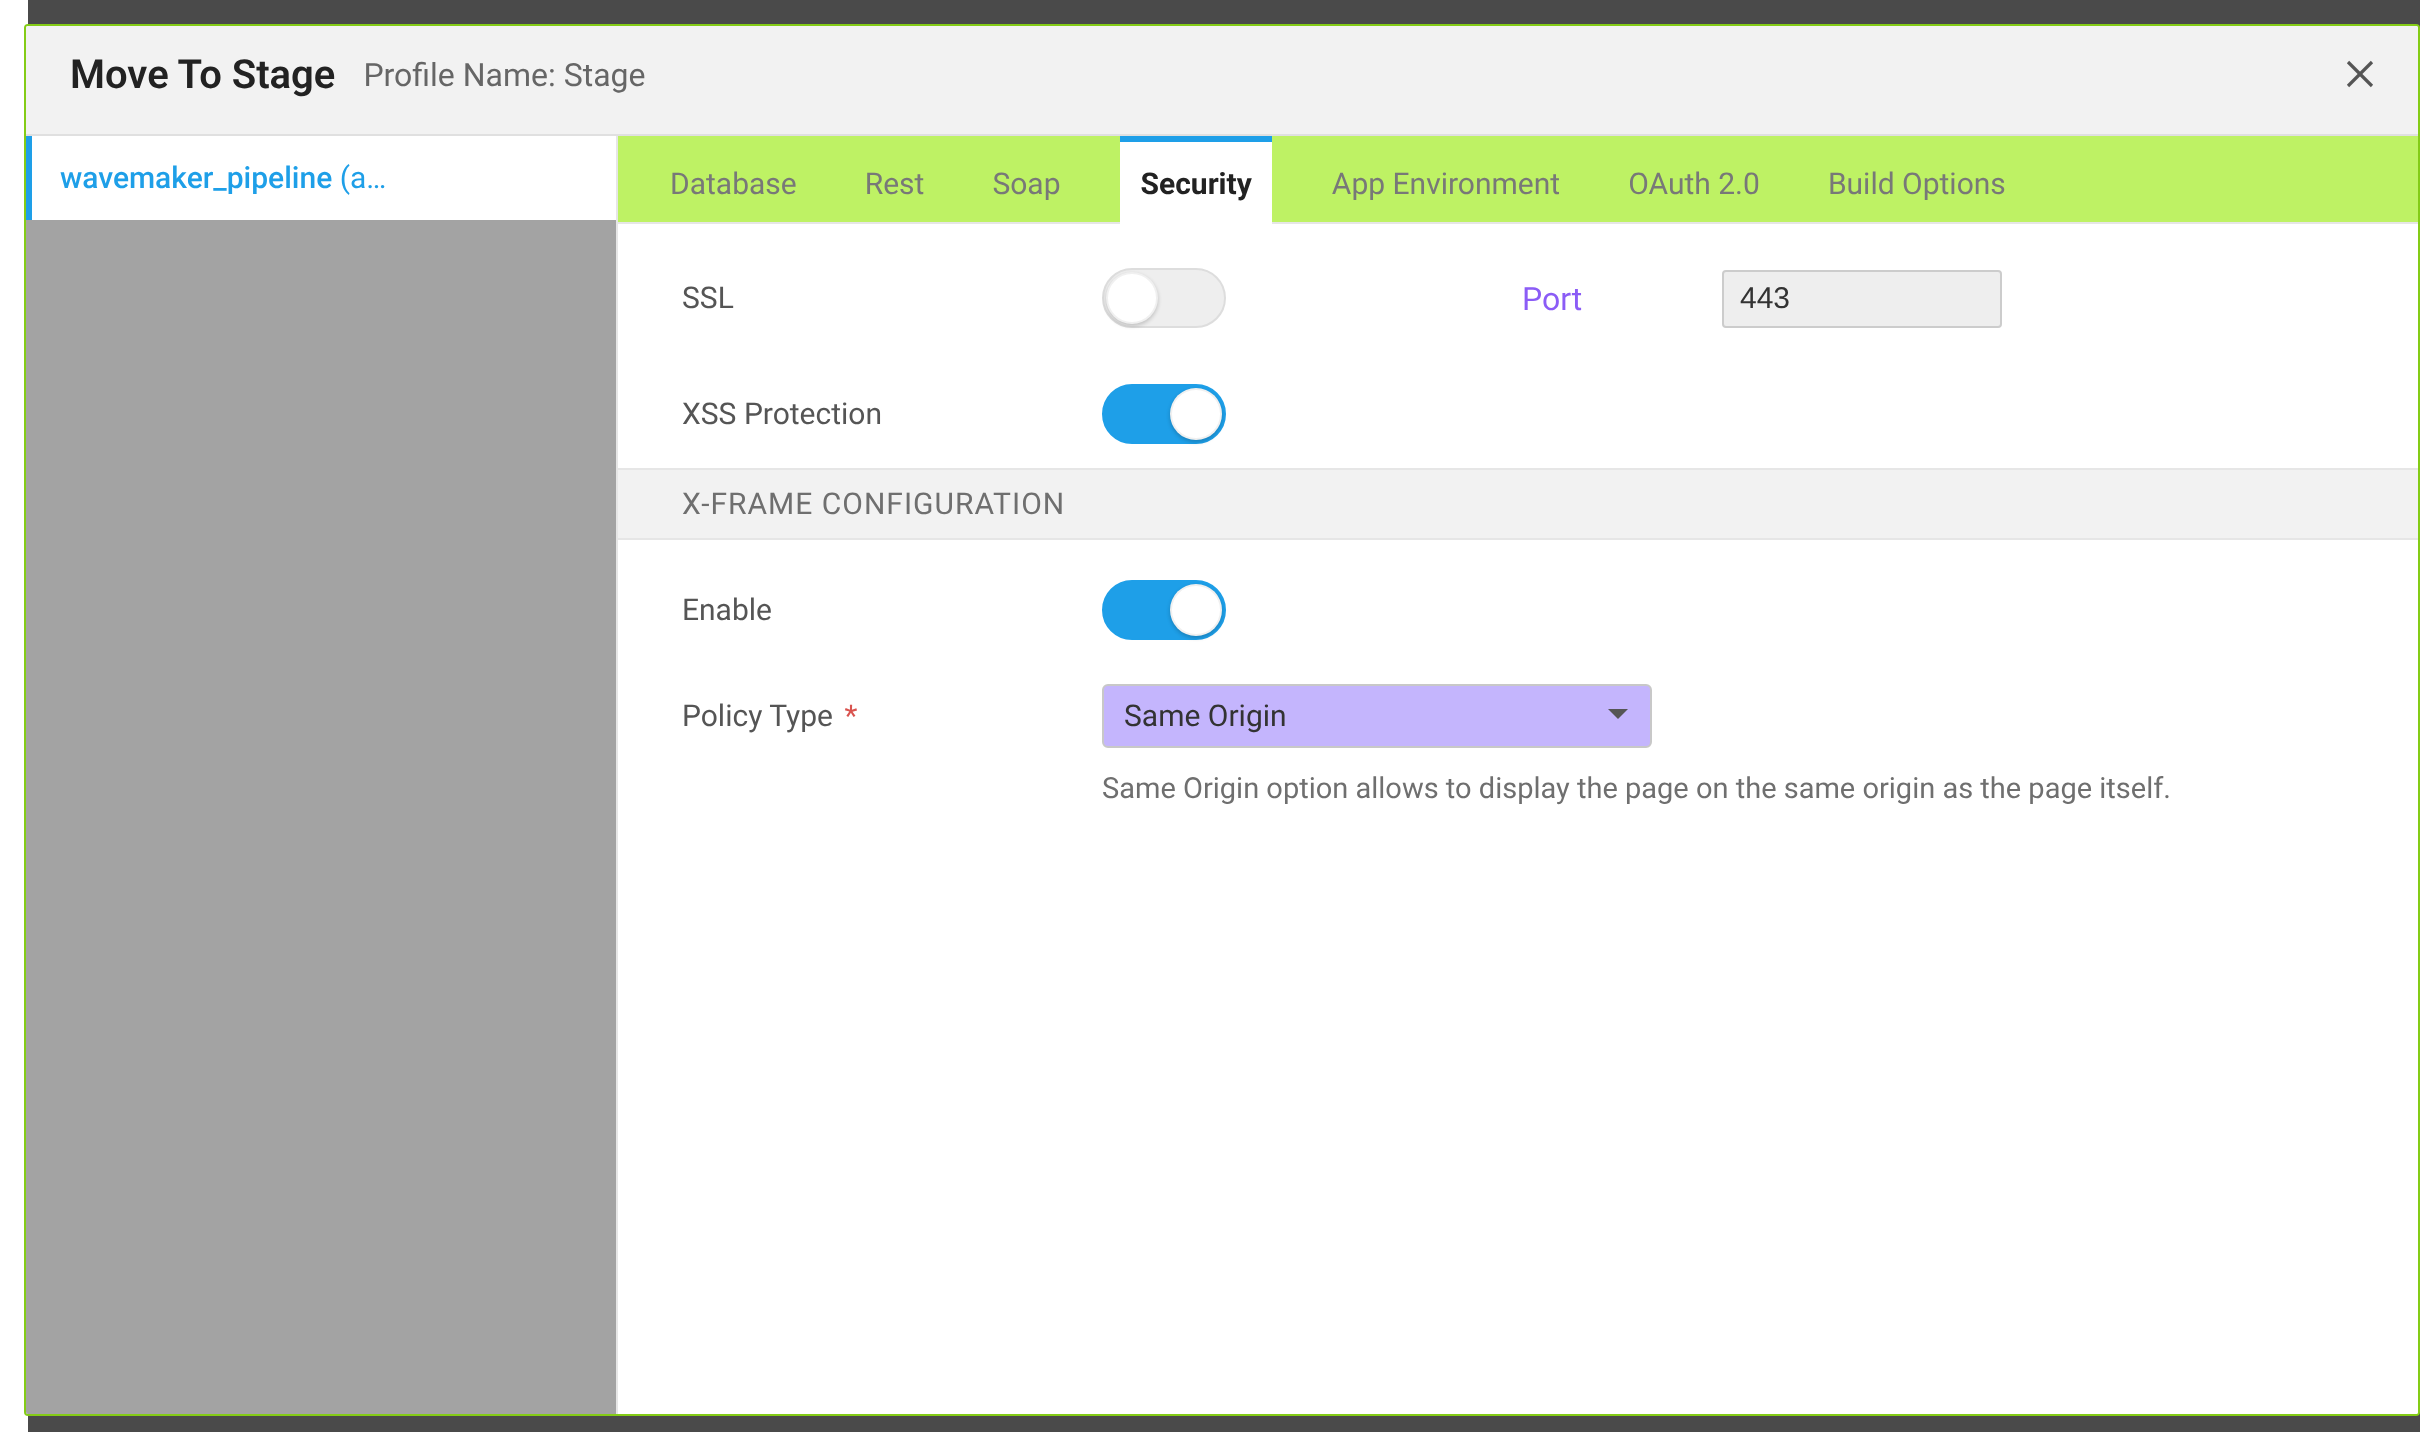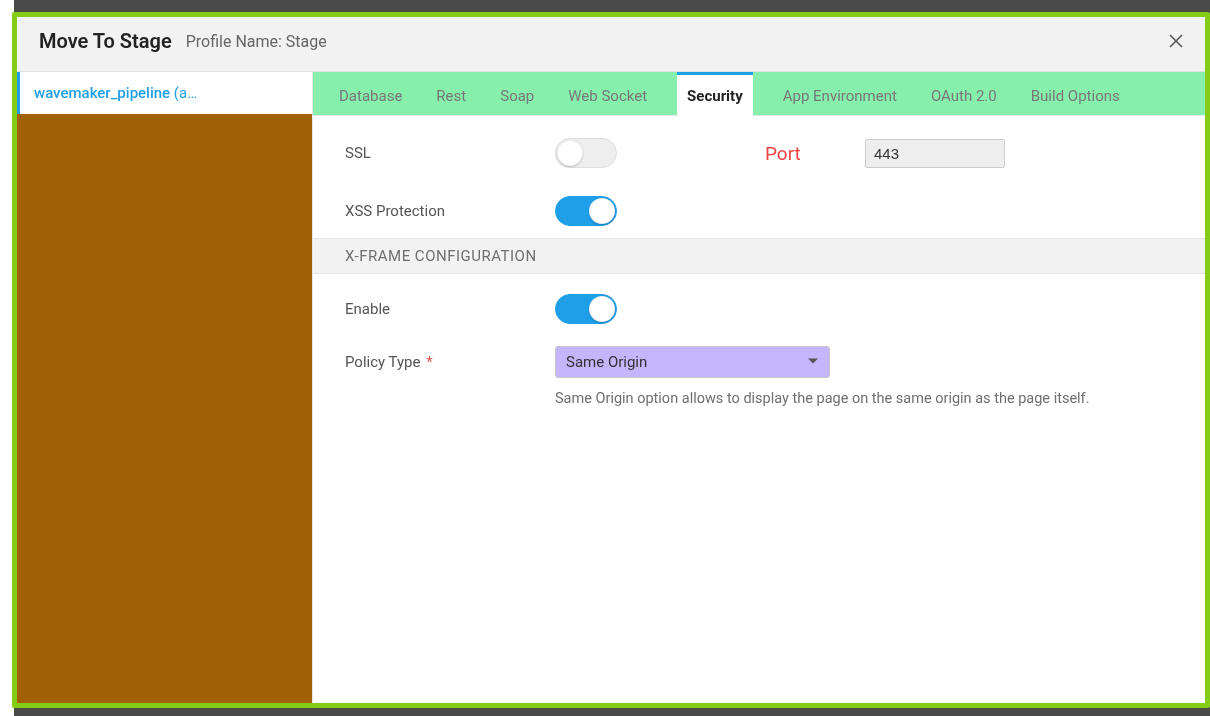--- a/index.html
+++ b/index.html
@@ -19,21 +19,21 @@
       flex-direction: column;
       padding-top: 180px;
       gap: 60px;
       color: #666;
       font-size: 11px;
     }
     .modal {
       position: absolute;
       left: 12px; right: 0; top: 12px; bottom: 8px;
       background: #fff;
-      border: 5px solid #84cc16;
+      border: 1px solid #84cc16;
       border-radius: 2px;
       display: flex;
       flex-direction: column;
       overflow: hidden;
     }
     .modal-header {
       display: flex;
       align-items: center;
       padding: 12px 20px 18px 22px;
       background: #f2f2f2;
@@ -58,21 +58,21 @@
       display: flex; align-items: center; justify-content: center;
     }
     .close-btn svg { width: 16px; height: 16px; }
     .modal-body {
       display: flex;
       flex: 1;
       min-height: 0;
     }
     .sidebar {
       width: 296px;
-      background: #a16207;
+      background: #a3a3a3;
       border-right: 1px solid #e6e6e6;
     }
     .sidebar-item {
       background: #fff;
       border-left: 3px solid #1e9fe8;
       padding: 12px 14px;
       font-size: 15px;
       color: #1e9fe8;
       font-weight: 500;
       white-space: nowrap;
@@ -81,21 +81,21 @@
     }
     .sidebar-item .suffix { color: #1e9fe8; font-weight: 400;}
     .content {
       flex: 1;
       display: flex;
       flex-direction: column;
       min-width: 0;
     }
     .tabs {
       display: flex;
-      background: #86efac;
+      background: #bef264;
       border-bottom: 1px solid #e6e6e6;
       padding: 0 22px;
       gap: 26px;
     }
     .tab {
       padding: 12px 4px 10px 4px;
       font-size: 15px;
       color: #787878;
       cursor: pointer;
       border-top: 3px solid transparent;
@@ -209,21 +209,21 @@
     }
     .btn-secondary {
       background: #eee;
       color: #444;
     }
     .btn-primary {
       background: #1e9fe8;
       color: #fff;
       font-weight: 500;
     }
-    .port-label { color:#ef4444; font-size:19px; }
+    .port-label { color:#8b5cf6; font-size:16px; }
   </style>
 </head>
 <body>
 
 <div class="backdrop-strip"></div>
 
 <div class="modal">
   <div class="modal-header">
     <div class="modal-title">Move To Stage</div>
     <div class="modal-subtitle">Profile Name: Stage</div>
@@ -240,21 +240,20 @@
       <div class="sidebar-item">
         <span>wavemaker_pipeline</span><span class="suffix"> (a…</span>
       </div>
     </div>
 
     <div class="content">
       <div class="tabs">
         <div class="tab">Database</div>
         <div class="tab">Rest</div>
         <div class="tab">Soap</div>
-        <div class="tab">Web Socket</div>
         <div class="tab active">Security</div>
         <div class="tab">App Environment</div>
         <div class="tab">OAuth 2.0</div>
         <div class="tab">Build Options</div>
       </div>
 
       <div class="pane">
         <div class="form-grid">
           <div class="form-label">SSL</div>
           <div class="toggle">

